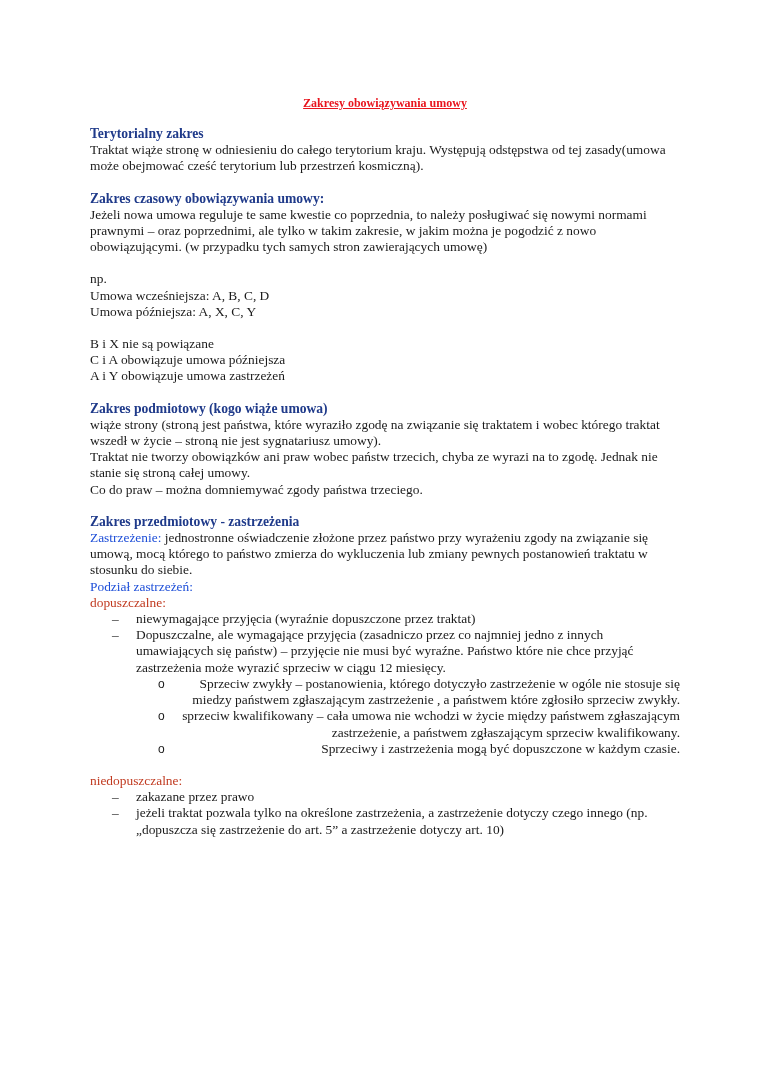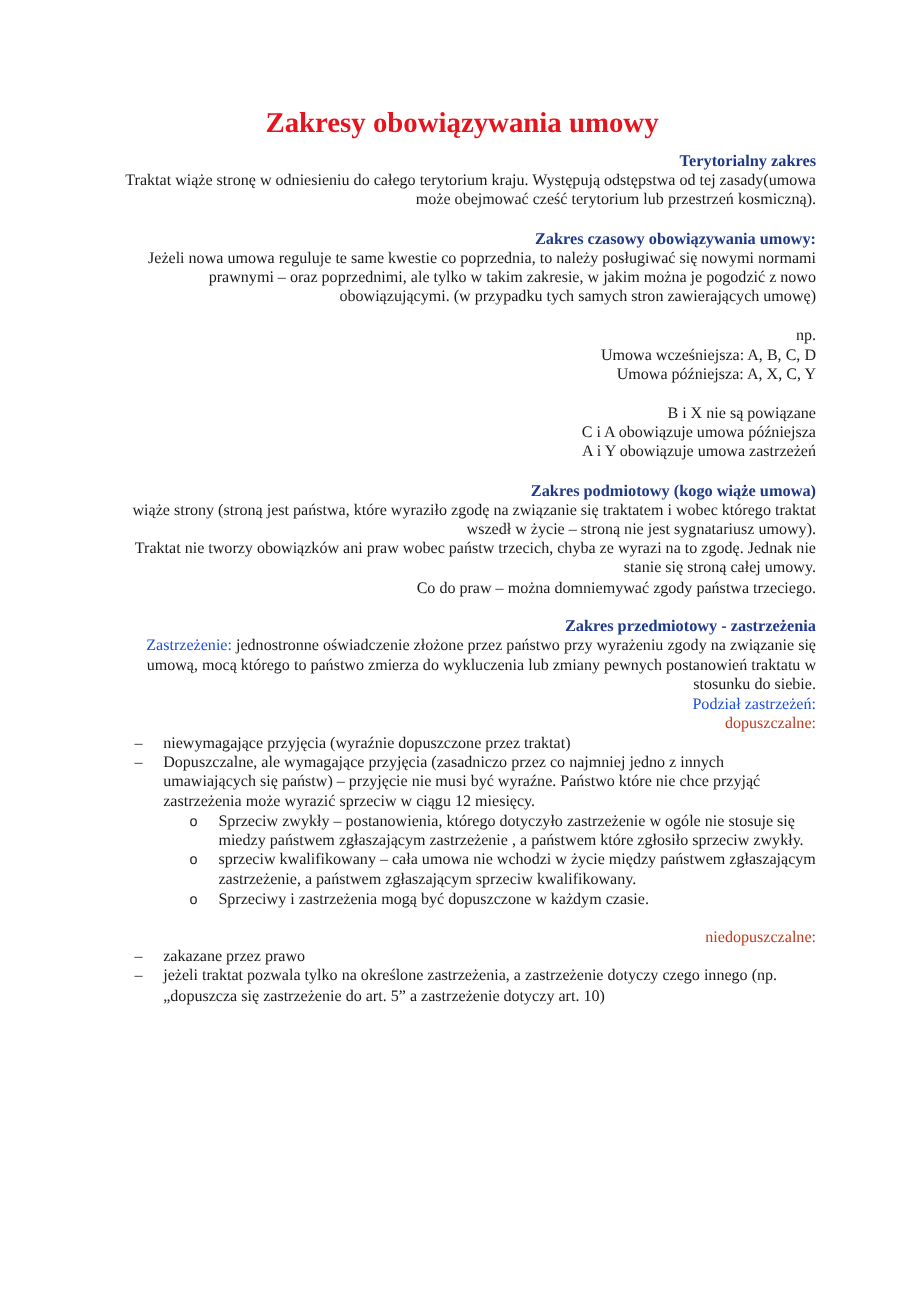--- a/index.html
+++ b/index.html
@@ -1,28 +1,28 @@
 <!DOCTYPE html>
 <html><head>
 <meta charset="utf-8">
 <style>
   html, body { margin: 0; padding: 0; background: #ffffff; }
   body { width: 760px; height: 1075px; position: relative; overflow: hidden;
          font-family: "Liberation Serif", "DejaVu Serif", serif; color: #1a1a1a; }
   .page { position: absolute; left: 90px; top: 92px; width: 590px; font-size: 13.4px; line-height: 16.2px; }
-  .title { text-align: center; color: #e8141d; font-weight: bold; font-size: 24px; line-height: 22px; margin: 0 0 12px 0; }
+  .title { text-align: center; color: #e8141d; font-weight: bold; font-size: 12px; line-height: 22px; margin: 0 0 12px 0; text-decoration: underline; }
   .h { color: #1f3a8a; font-weight: bold; font-size: 13.6px; margin: 0; }
-  p { margin: 0; text-align: right; }
+  p { margin: 0; }
   .gap { height: 16px; }
   .green { color: #1d4ed8; }
   .red { color: #c0391f; }
   ul { list-style: none; margin: 0; padding: 0; }
   .dash li { position: relative; padding-left: 46px; }
   .dash li::before { content: "–"; position: absolute; left: 22px; }
-  .circ li { position: relative; padding-left: 92px; }
+  .circ li { position: relative; padding-left: 92px; text-align: right; }
   .circ li::before { content: "o"; position: absolute; left: 68px; font-family: "Liberation Sans", sans-serif; font-size: 12px; }
 </style>
 </head>
 <body>
 
 <div class="page">
   <h1 class="title">Zakresy obowiązywania umowy</h1>
 
   <section>
     <p class="h">Terytorialny zakres</p>

